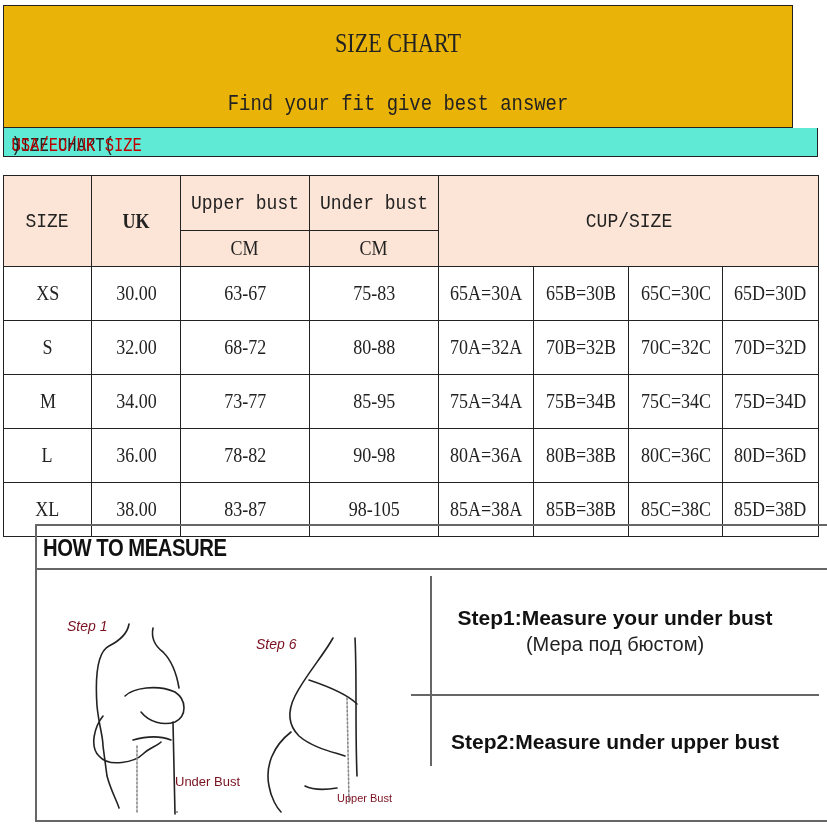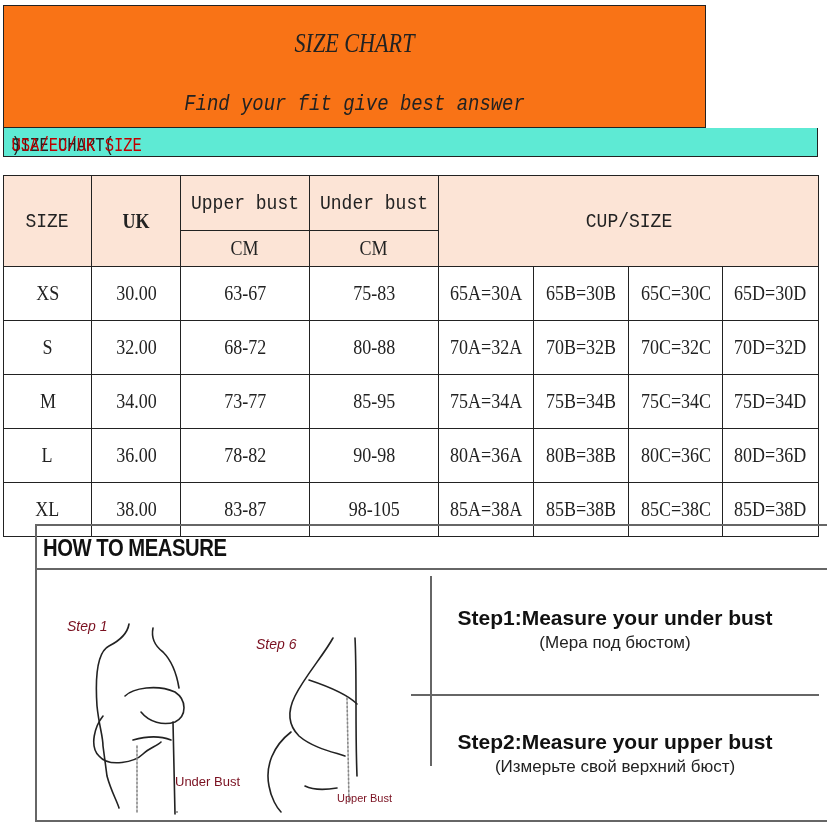--- a/index.html
+++ b/index.html
@@ -1,35 +1,35 @@
 <!DOCTYPE html>
 <html><head>
 <meta charset="utf-8">
 <style>
   html,body{margin:0;padding:0;background:#fff;}
   body{width:827px;height:827px;position:relative;overflow:hidden;font-family:"Liberation Serif","DejaVu Serif",serif;color:#222;}
   .abs{position:absolute;box-sizing:border-box;}
-  .banner{left:3px;top:5px;width:703px;height:123px;background:#f97316;border:1.5px solid #222;font-style:italic;}
+  .banner{left:3px;top:5px;width:790px;height:123px;background:#eab308;border:1.5px solid #222;}
   .banner-title{left:0;top:22px;width:100%;text-align:center;font-size:27px;transform:scaleX(0.82);}
   .banner-sub{left:0;top:86px;width:100%;text-align:center;font-size:22px;font-family:"Liberation Mono","DejaVu Sans Mono",monospace;transform:scaleX(0.86);}
   .subtitle-row{left:3px;top:128px;width:815px;height:29px;border:1.5px solid #222;border-top:none;background:#5eead4;}
   .subtitle-row span{font-size:21px;font-family:"Liberation Mono","DejaVu Sans Mono",monospace;position:absolute;top:3px;left:4px;transform:scaleX(0.86);transform-origin:left;white-space:nowrap;}
   .red{color:#c00000;}
   table.chart{position:absolute;left:3px;top:175px;border-collapse:collapse;table-layout:fixed;width:815px;}
   table.chart td{border:1.5px solid #222;text-align:center;vertical-align:middle;padding:0;font-size:20px;}
   .hdr{background:#fce4d6;}
   .mono{font-family:"Liberation Mono","DejaVu Sans Mono",monospace;}
   .cell{display:inline-block;transform:scaleX(0.9);white-space:nowrap;}
   .howto{left:3px;top:524px;width:815px;height:298px;border:2px solid #666;margin-left:32px;}
   .howto-title{left:0;top:0;width:100%;height:44px;border-bottom:2px solid #666;}
   .howto-title span{position:absolute;left:6px;top:9px;font-family:"Liberation Sans","DejaVu Sans",sans-serif;font-weight:bold;font-size:23px;color:#111;transform:scaleX(0.88);transform-origin:left;letter-spacing:-0.5px;white-space:nowrap;}
   .illus{left:0;top:50px;width:395px;height:190px;border-right:2px solid #666;text-align:right;}
   .step-box{left:374px;width:408px;font-family:"Liberation Sans","DejaVu Sans",sans-serif;text-align:center;}
   .step-box .main{font-weight:bold;font-size:21px;color:#111;}
-  .step-box .ru{font-size:17px;color:#222;margin-top:3px;}
+  .step-box .ru{font-size:20px;color:#222;margin-top:3px;}
   .lbl{font-family:"Liberation Sans","DejaVu Sans",sans-serif;color:#7a1020;font-style:italic;font-size:14px;}
 </style>
 </head>
 <body>
 
 <div class="abs banner">
   <div class="abs banner-title">SIZE CHART</div>
   <div class="abs banner-sub">Find your fit give best answer</div>
 </div>
 
@@ -147,16 +147,15 @@
     <div class="abs lbl" style="left:219px;top:60px">Step 6</div>
     <div class="abs lbl" style="left:138px;top:198px;font-style:normal;font-size:13px">Under Bust</div>
     <div class="abs lbl" style="left:300px;top:216px;font-style:normal;font-size:11px">Upper Bust</div>
   </div>
 
   <div class="abs step-box" style="top:44px;height:126px;border-bottom:2px solid #666;padding-top:36px">
     <div class="main">Step1:Measure your under bust</div>
     <div class="ru">(Мера под бюстом)</div>
   </div>
   <div class="abs step-box" style="top:170px;height:124px;padding-top:34px">
-    <div class="main">Step2:Measure your upper bust</div>
-    <div class="ru">(Измерьте свой верхний бюст)</div>
+    <div class="main">Step2:Measure under upper bust</div>
   </div>
 </div>
 
 </body></html>

